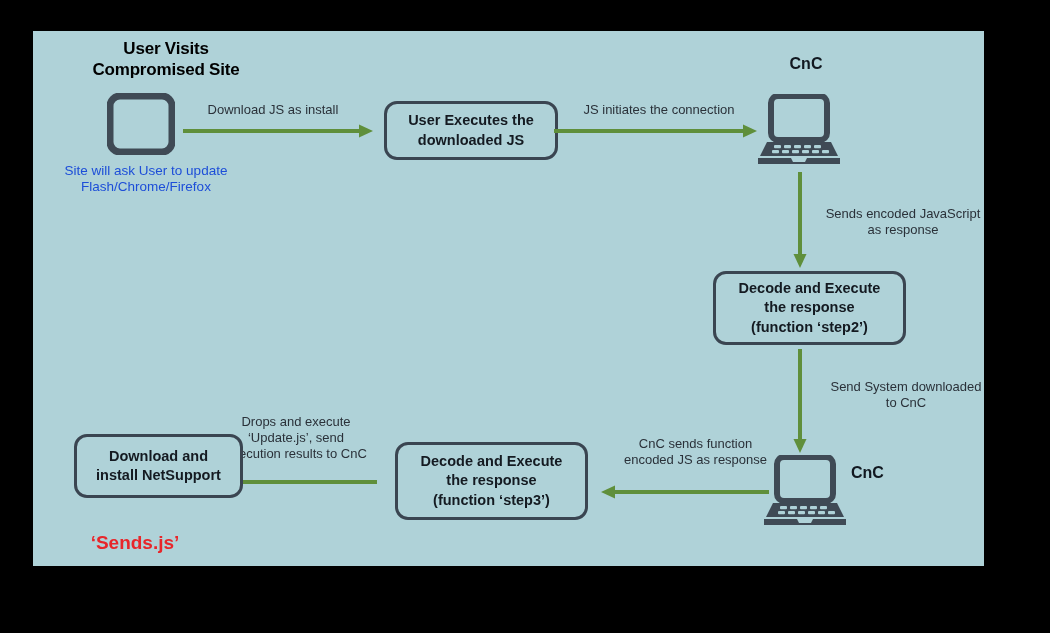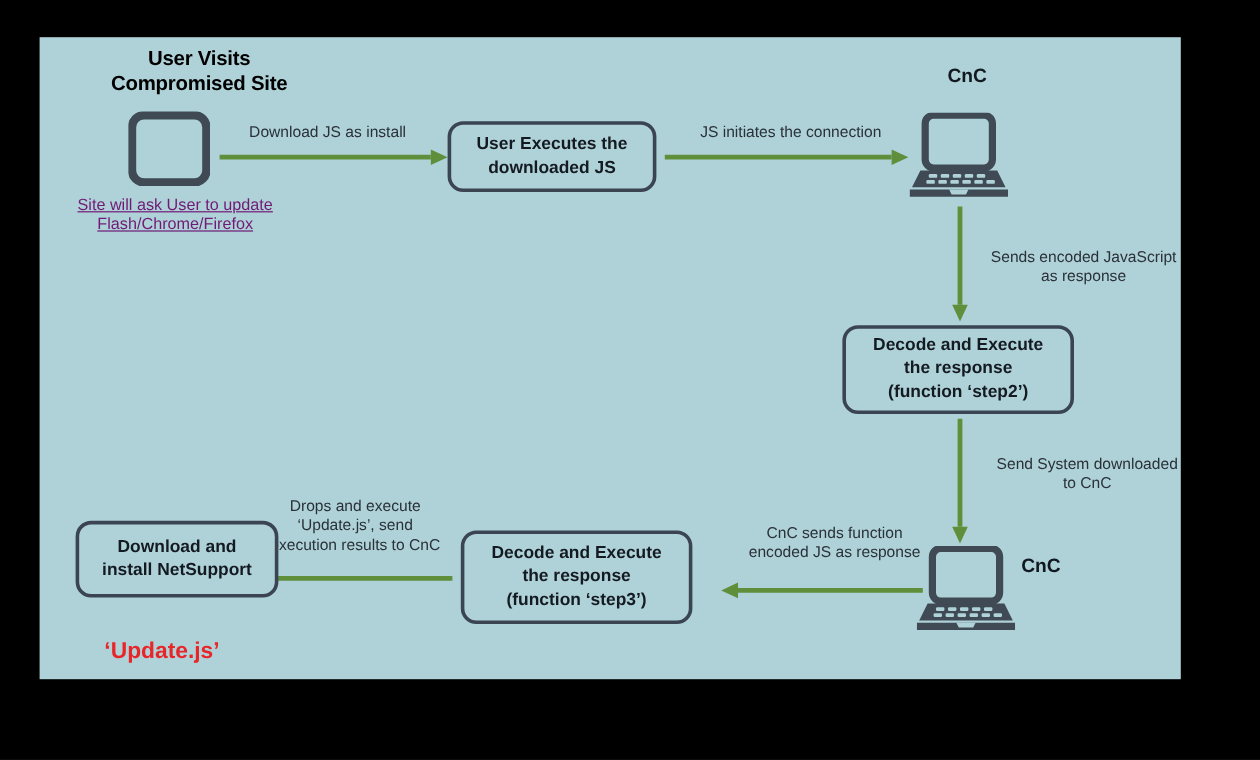--- a/index.html
+++ b/index.html
@@ -43,22 +43,21 @@
     color: #000000;
     letter-spacing: -0.2px;
   }
   .cnc-label {
     font-weight: bold;
     font-size: 16px;
     color: #111820;
   }
   .caption {
     font-size: 13.5px;
-    color: #701a75;
-    text-decoration: underline;
+    color: #1d4ed8;
   }
   .arrow-label {
     font-size: 13px;
     color: #2a3139;
   }
   .redfile {
     font-weight: bold;
     font-size: 19px;
     color: #e8262a;
   }
@@ -73,20 +72,21 @@
     display: flex;
     align-items: center;
     justify-content: center;
     text-align: center;
     font-weight: bold;
     font-size: 14.5px;
     color: #141a21;
     line-height: 1.32;
     white-space: pre-line;
     padding: 18px 6px;
+    margin-left: 11px;
   }
 
   
   .icon {
     position: absolute;
   }
   .icon svg { display: block; }
 
   
   .arrow {
@@ -224,16 +224,16 @@
     <div class="arrow" style="left:176px; top:444px;">
       <svg width="168" height="14" viewBox="0 0 168 14">
         <line x1="168" y1="7" x2="14" y2="7" stroke="#5f8f3b" stroke-width="4"></line>
         <polygon points="14,0.5 14,13.5 0,7" fill="#5f8f3b"></polygon>
       </svg>
     </div>
 
     <div class="box" style="left:30px; top:403px; width:169px; height:64px;">Download and
 install NetSupport</div>
 
-    <div class="txt redfile" style="left:27px; top:500px; width:150px;">‘Update.js’</div>
+    <div class="txt redfile" style="left:27px; top:500px; width:150px;">‘Sends.js’</div>
 
   </div>
 </div>
 
 </body></html>

